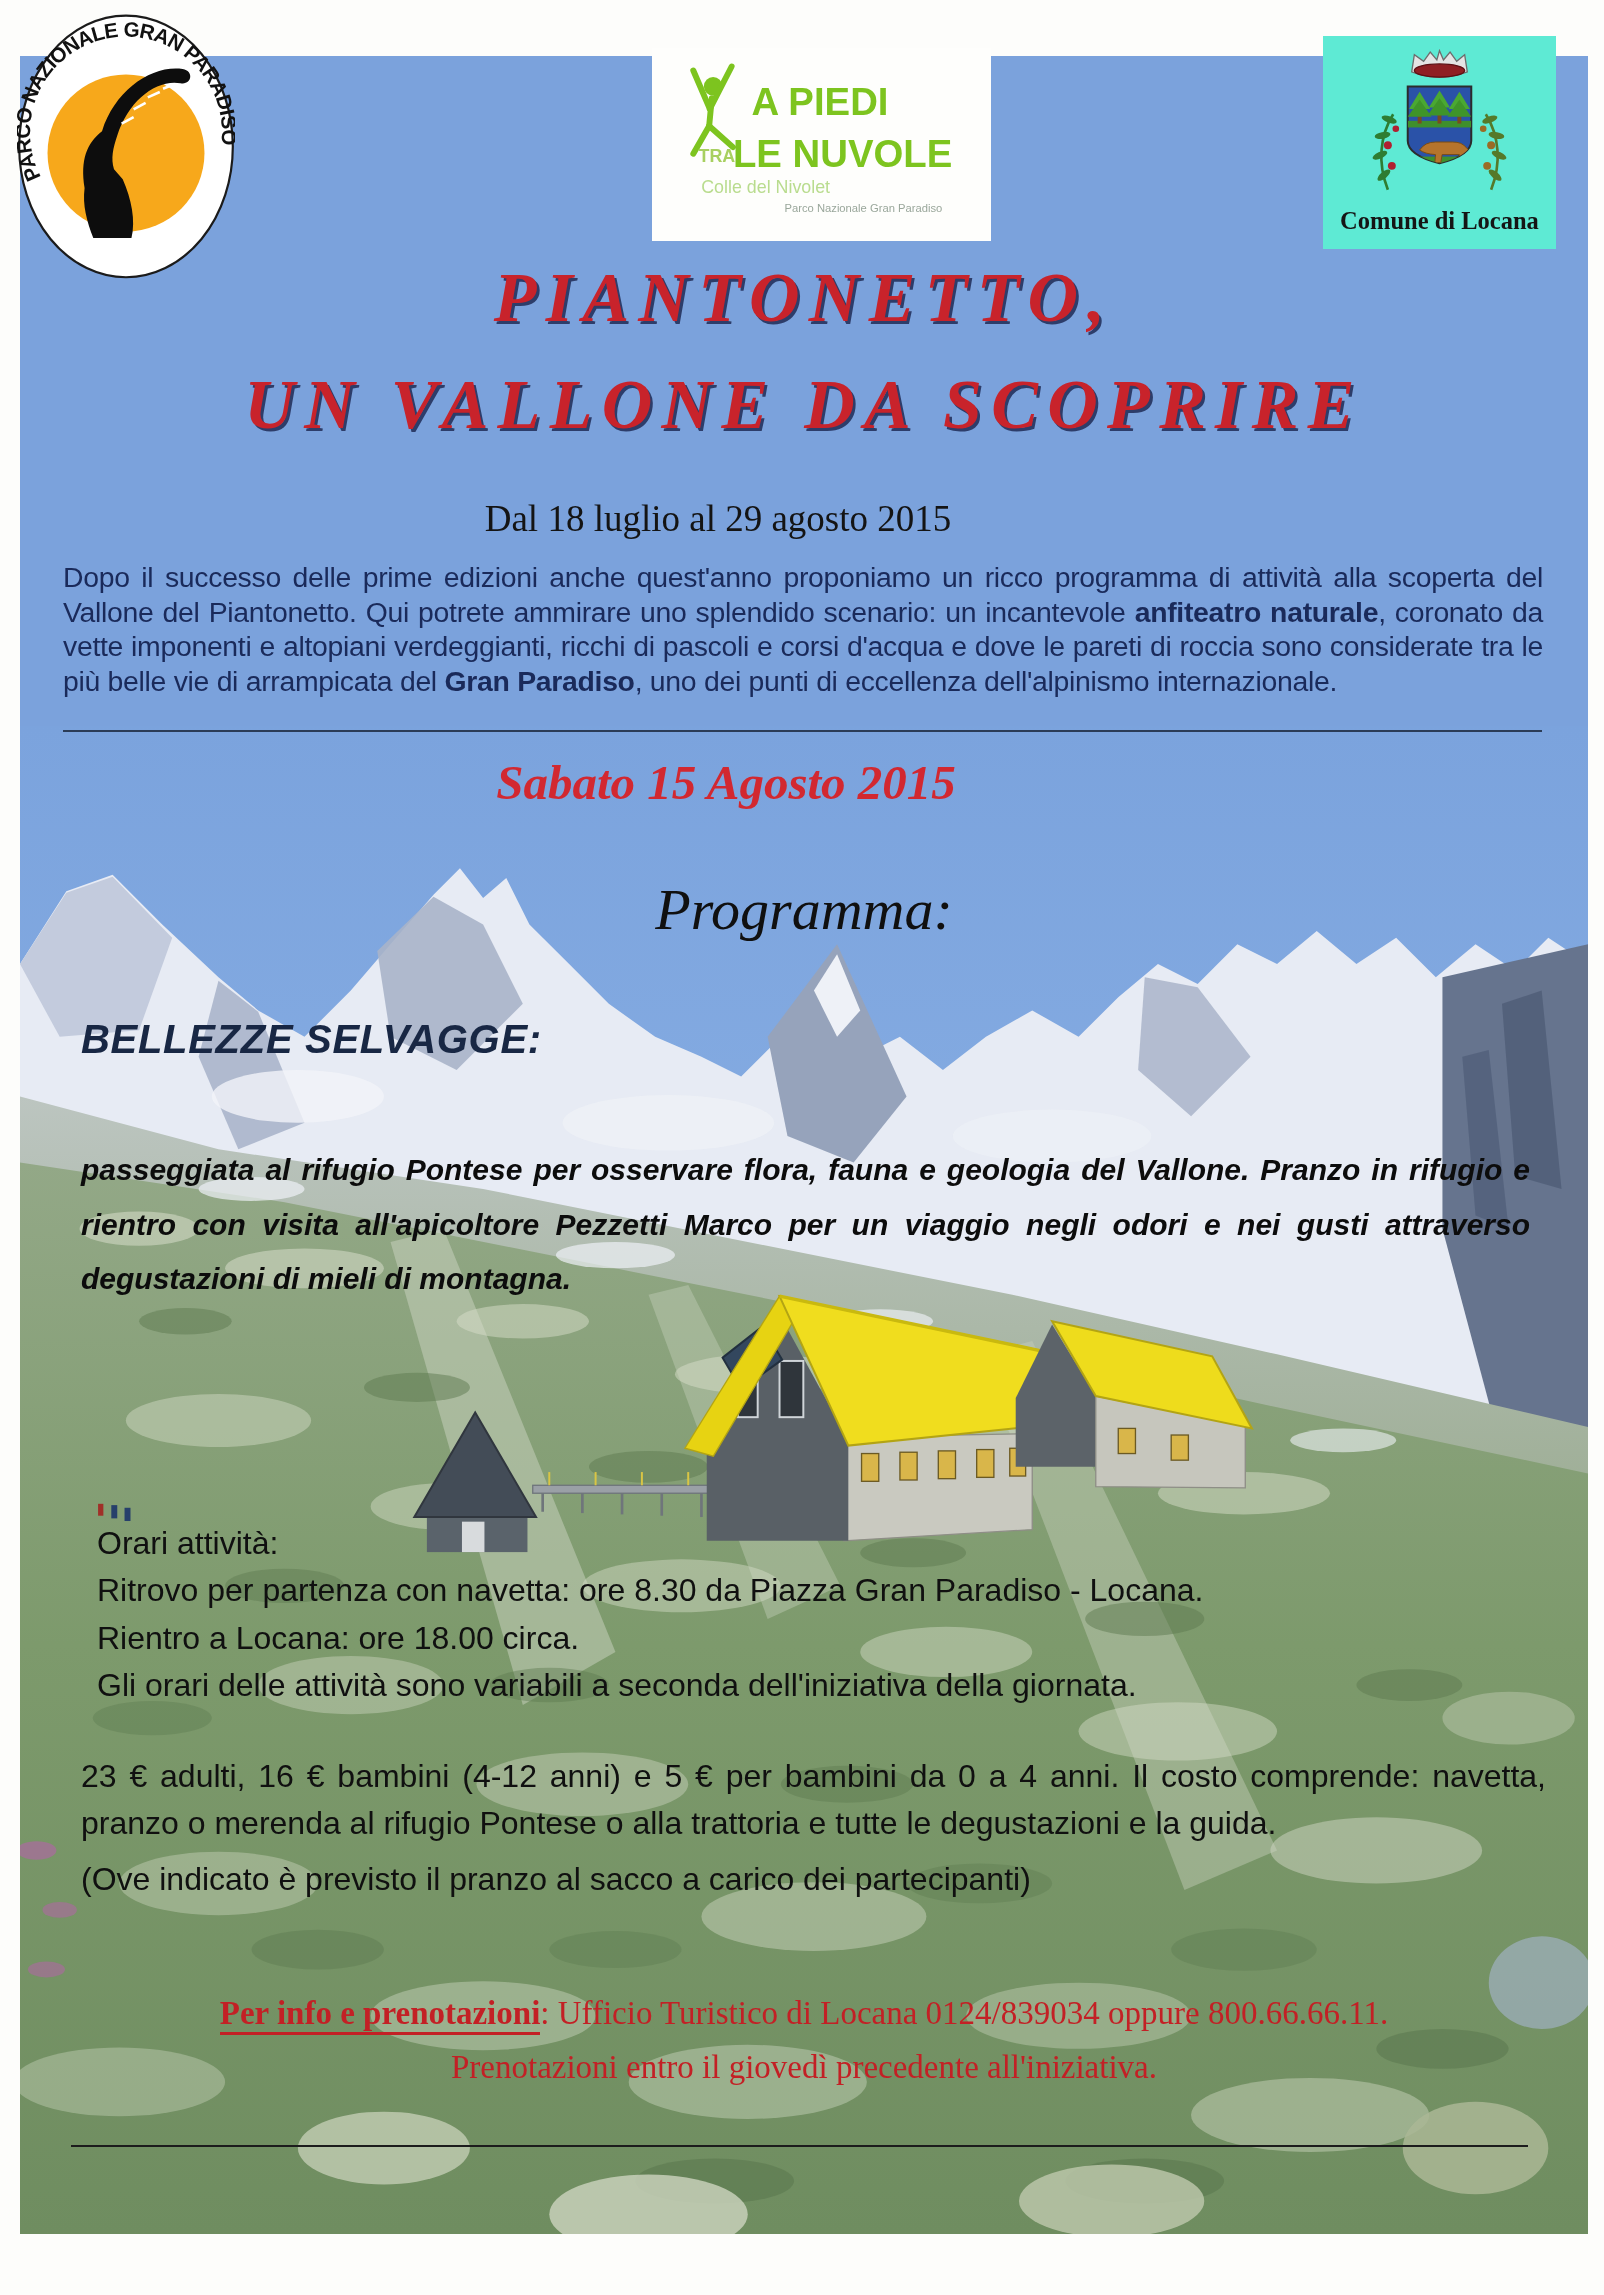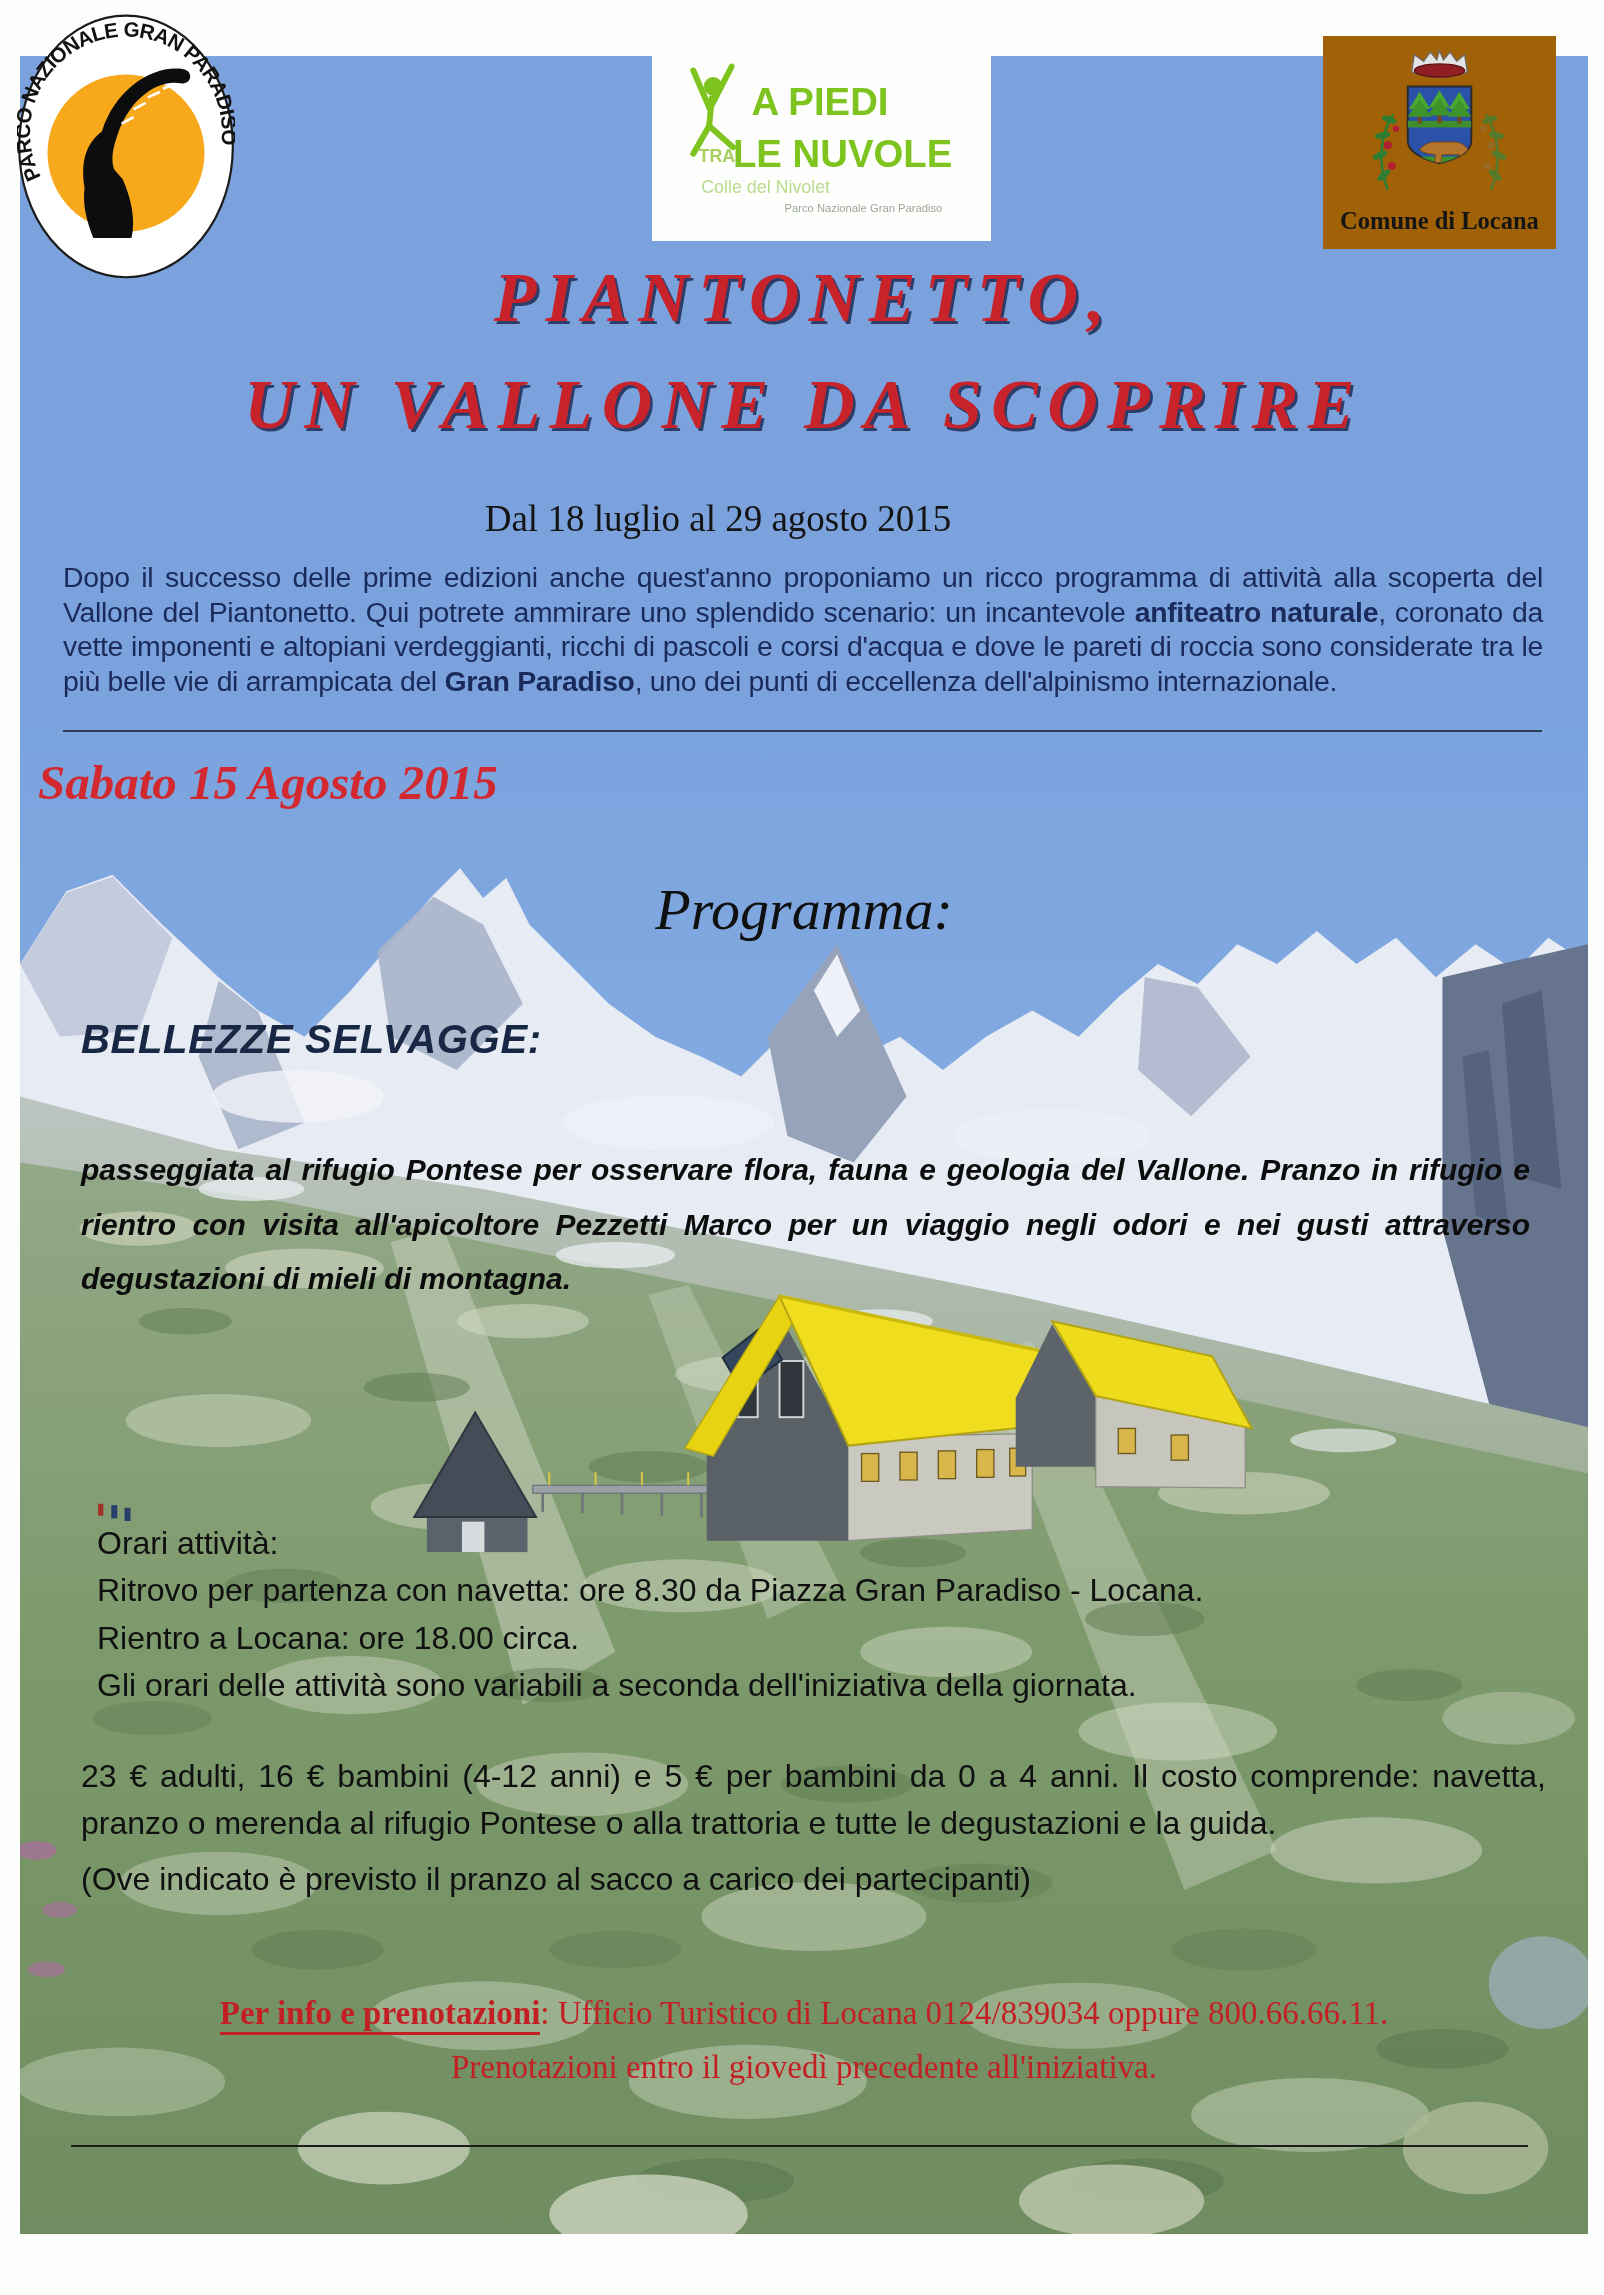--- a/index.html
+++ b/index.html
@@ -5,42 +5,42 @@
   html,body{margin:0;padding:0;background:#ffffff;width:1605px;height:2295px;overflow:hidden;}
   .page{position:relative;width:1605px;height:2295px;background:#fdfdfb;
         font-family:"Liberation Sans",sans-serif;}
   .abs{position:absolute;}
   .blue-bg{left:20px;top:56px;width:1568px;height:671px;background:#7ba2dc;}
   .photo{left:20px;top:726px;width:1568px;height:1508px;display:block;}
 
   
   .park-logo{left:17px;top:12px;width:218px;height:270px;}
   .apiedi-card{left:652px;top:48px;width:339px;height:193px;background:#fefefc;}
-  .comune-card{left:1323px;top:36px;width:233px;height:213px;background:#a16207;text-align:center;}
+  .comune-card{left:1323px;top:36px;width:233px;height:213px;background:#5eead4;text-align:center;}
   .comune-caption{position:absolute;left:0;top:171px;width:233px;
       font-family:"Liberation Serif",serif;font-weight:bold;font-size:24.5px;color:#151515;}
 
   
   .title-line{left:20px;width:1568px;text-align:center;
       font-family:"Liberation Serif",serif;font-style:italic;font-weight:bold;
       color:#c8232b;letter-spacing:9.3px;font-size:70px;line-height:1;
       text-shadow:2.6px 3.3px 0 rgba(32,44,86,0.85);}
   .title1{top:263px;}
   .title2{top:370px;}
   .date-range{left:20px;top:497px;width:1396px;text-align:center;
       font-family:"Liberation Serif",serif;font-size:37px;color:#141414;}
   .intro{left:63px;top:560px;width:1480px;font-size:28.4px;line-height:1.22;
       color:#1a2a5a;text-align:justify;letter-spacing:-0.3px;}
   .intro .b{font-weight:bold;}
   .hr1{left:63px;top:730px;width:1479px;height:2px;background:#2b3c57;}
   .hr2{left:71px;top:2145px;width:1457px;height:2px;background:#1c1c1c;}
 
-  .event-date{left:20px;top:754px;width:1412px;
+  .event-date{left:20px;top:754px;width:1412px;text-align:center;
       font-family:"Liberation Serif",serif;font-style:italic;font-weight:bold;
-      font-size:49px;color:#d22830;padding-left:18px;}
+      font-size:49px;color:#d22830;}
   .program-label{left:20px;top:876px;width:1568px;text-align:center;
       font-family:"Liberation Serif",serif;font-style:italic;font-size:58px;color:#101010;}
   .program-heading{left:81px;top:1017px;font-style:italic;font-weight:bold;
       font-size:40px;color:#182744;letter-spacing:0.7px;}
   .program-desc{left:81px;top:1143px;width:1449px;font-style:italic;font-weight:bold;
       font-size:30px;line-height:1.82;color:#0c0c0c;text-align:justify;}
   .schedule{left:81px;top:1520px;width:1469px;font-size:32px;line-height:1.48;color:#101010;margin-left:16px;}
   .pricing{left:81px;top:1753px;width:1465px;font-size:32px;line-height:1.48;color:#101010;text-align:justify;}
   .pricing-note{left:81px;top:1856px;width:1465px;font-size:32px;line-height:1.48;color:#101010;}
   .contact1{left:20px;top:1995px;width:1568px;text-align:center;

